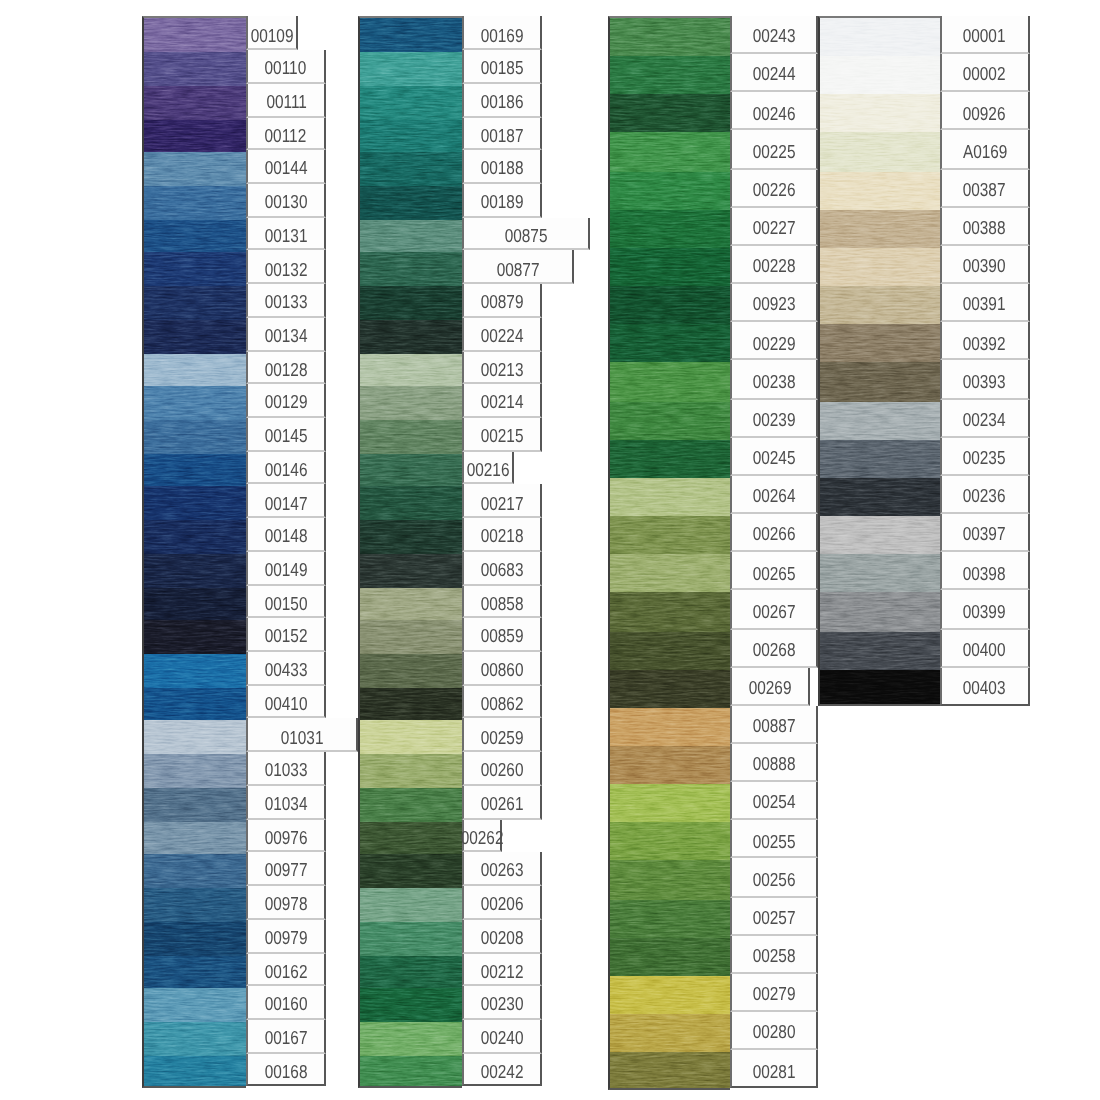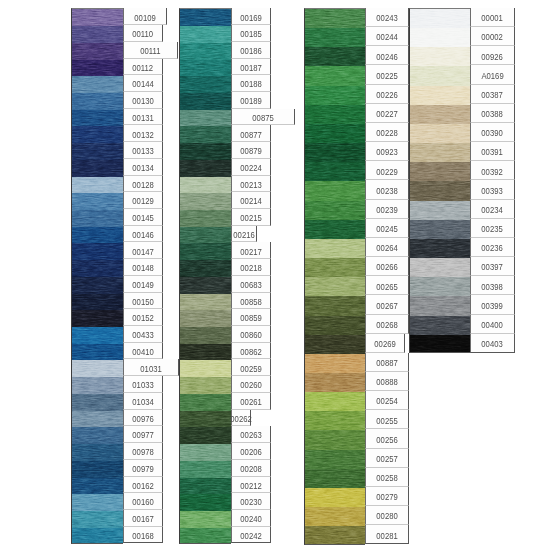--- a/index.html
+++ b/index.html
@@ -68,33 +68,33 @@
       <div class="band" style="height: 16.73px; background-color: rgb(38, 90, 130);"></div>
       <div class="band" style="height: 16.73px; background-color: rgb(22, 69, 111);"></div>
       <div class="band" style="height: 16.73px; background-color: rgb(26, 81, 128);"></div>
       <div class="band" style="height: 16.73px; background-color: rgb(94, 156, 184);"></div>
       <div class="band" style="height: 16.73px; background-color: rgb(63, 151, 171);"></div>
       <div class="band" style="height: 16.73px; background-color: rgb(36, 128, 160);"></div>
       <div class="texture" style="width:52px;height:535.36px;"></div>
     </div>
     <div class="row" style="height:16.73px">
           <div class="spacer" style="width:52px"></div>
-          <div class="num" style="width:44px">
+          <div class="num" style="width:26px">
             <span>00109</span>
           </div>
         </div>
     <div class="row" style="height:16.73px">
           <div class="spacer" style="width:52px"></div>
           <div class="num" style="width:40px">
             <span>00110</span>
           </div>
         </div>
     <div class="row" style="height:16.73px">
           <div class="spacer" style="width:52px"></div>
-          <div class="num" style="width:55px">
+          <div class="num" style="width:40px">
             <span>00111</span>
           </div>
         </div>
     <div class="row" style="height:16.73px">
           <div class="spacer" style="width:52px"></div>
           <div class="num" style="width:40px">
             <span>00112</span>
           </div>
         </div>
     <div class="row" style="height:16.73px">
@@ -339,21 +339,21 @@
           </div>
         </div>
     <div class="row" style="height:16.73px">
           <div class="spacer" style="width:52px"></div>
           <div class="num" style="width:64px">
             <span>00875</span>
           </div>
         </div>
     <div class="row" style="height:16.73px">
           <div class="spacer" style="width:52px"></div>
-          <div class="num" style="width:40px">
+          <div class="num" style="width:56px">
             <span>00877</span>
           </div>
         </div>
     <div class="row" style="height:16.73px">
           <div class="spacer" style="width:52px"></div>
           <div class="num" style="width:40px">
             <span>00879</span>
           </div>
         </div>
     <div class="row" style="height:16.73px">

